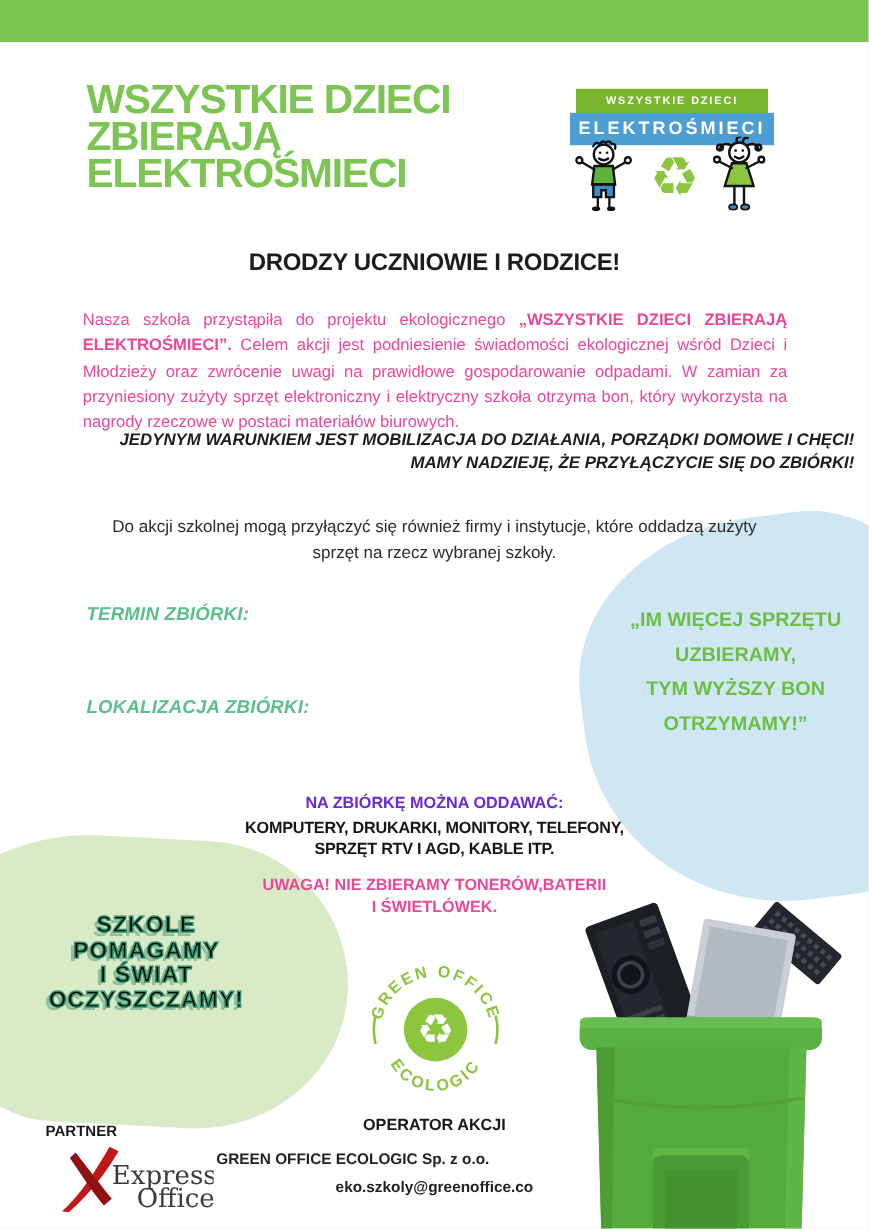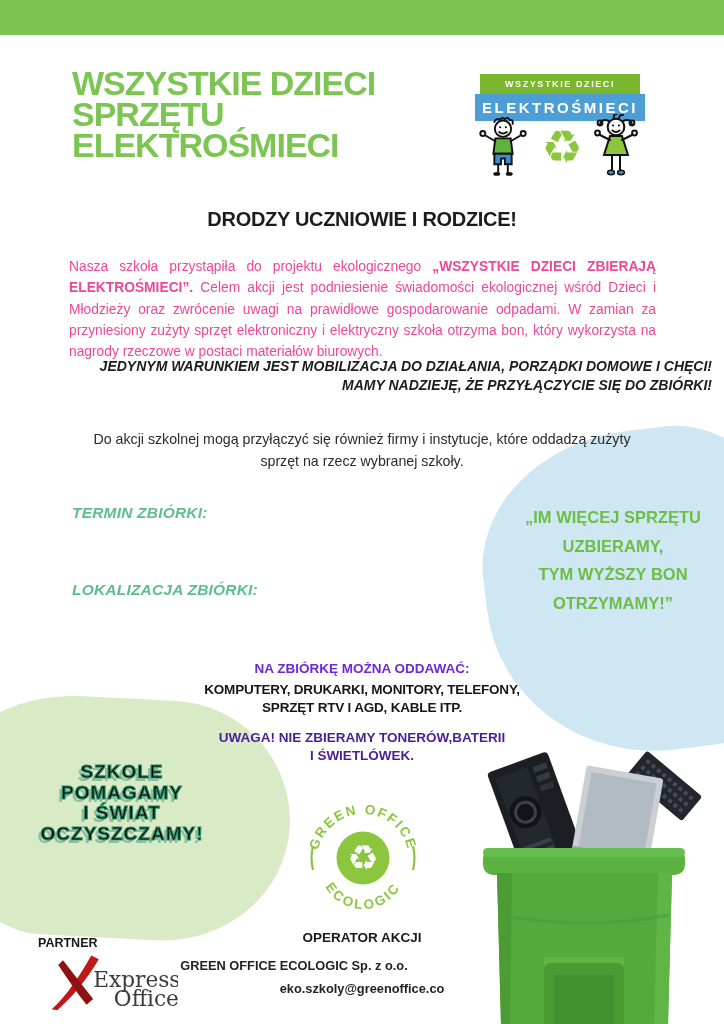--- a/index.html
+++ b/index.html
@@ -46,21 +46,21 @@
     border-radius:170px 150px 160px 130px / 120px 150px 150px 160px;transform:rotate(3deg);}
 
   .quote{left:505px;top:503px;width:216px;text-align:center;
     font-size:16.5px;line-height:28.5px;font-weight:800;color:#6CBE45;}
 
   .oddawac{left:0;top:661px;width:724px;text-align:center;
     font-size:13.5px;font-weight:800;color:#6d28d9;}
   .items{left:0;top:681px;width:724px;text-align:center;
     font-size:13.5px;line-height:18px;font-weight:800;letter-spacing:-0.2px;color:#161616;}
   .uwaga{left:0;top:729px;width:724px;text-align:center;
-    font-size:13.5px;line-height:17.5px;font-weight:800;color:#4c1d95;}
+    font-size:13.5px;line-height:17.5px;font-weight:800;color:#ec4899;}
 
   .slogan{left:2px;top:762px;width:240px;text-align:center;text-transform:uppercase;
     font-size:19px;line-height:20.5px;font-weight:800;letter-spacing:1px;
     color:#000000;-webkit-text-stroke:1.2px #2E8F68;
     text-shadow:-3px 3px 0 #8FBF9F;}
 
   
   .goe-logo{left:303px;top:798px;width:120px;height:120px;}
   .operator-label{left:0;top:930px;width:724px;text-align:center;font-size:13.5px;font-weight:800;color:#181818;}
   .operator-company{left:0;top:958px;width:588px;text-align:center;font-size:12.8px;font-weight:700;color:#222;}
@@ -77,21 +77,21 @@
 
 <div class="page">
 
   <div class="abs topbar"></div>
 
   <div class="abs blue-blob"></div>
   <div class="abs green-blob"></div>
 
   <div class="abs poster-title">
     <div>WSZYSTKIE DZIECI</div>
-    <div>SPRZĘTU</div>
+    <div>ZBIERAJĄ</div>
     <div>ELEKTROŚMIECI</div>
   </div>
 
   <div class="abs logo-box">
     <div class="banner-green">WSZYSTKIE DZIECI ZBIERAJĄ</div>
     <div class="banner-blue">ELEKTROŚMIECI</div>
 
     <svg style="position:absolute;left:16px;top:50px;" width="50" height="62" viewBox="0 0 52 64">
       <g stroke="#111" fill="none" stroke-width="2" stroke-linecap="round">
         <path d="M17,6 q2,-5 6,-2 q2,-4 5,-1 q3,-3 5,1 q4,-1 3,4"></path>

